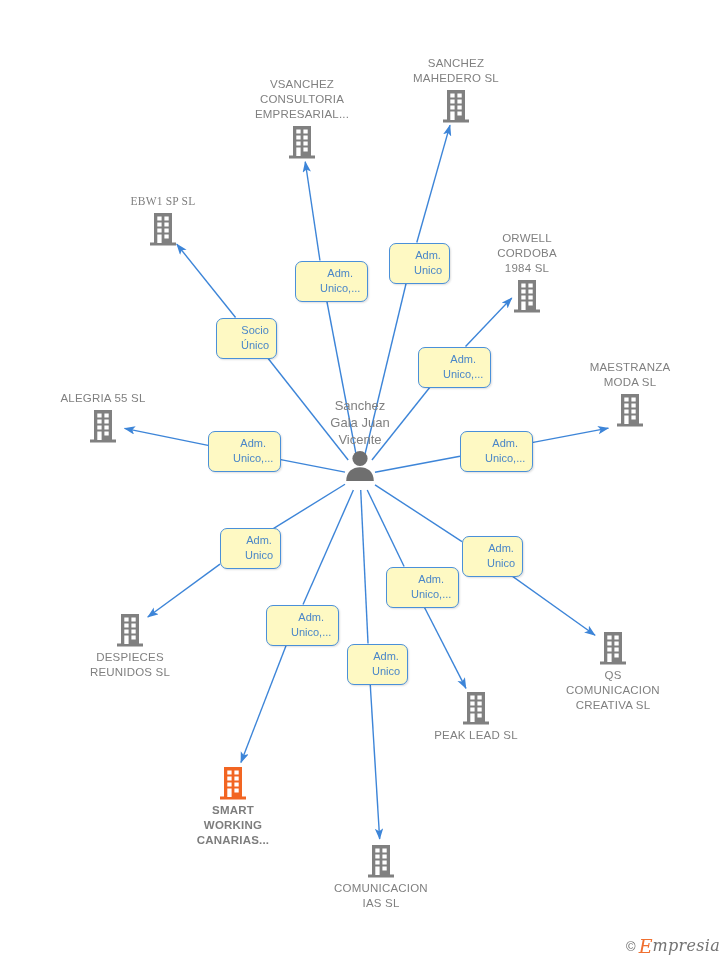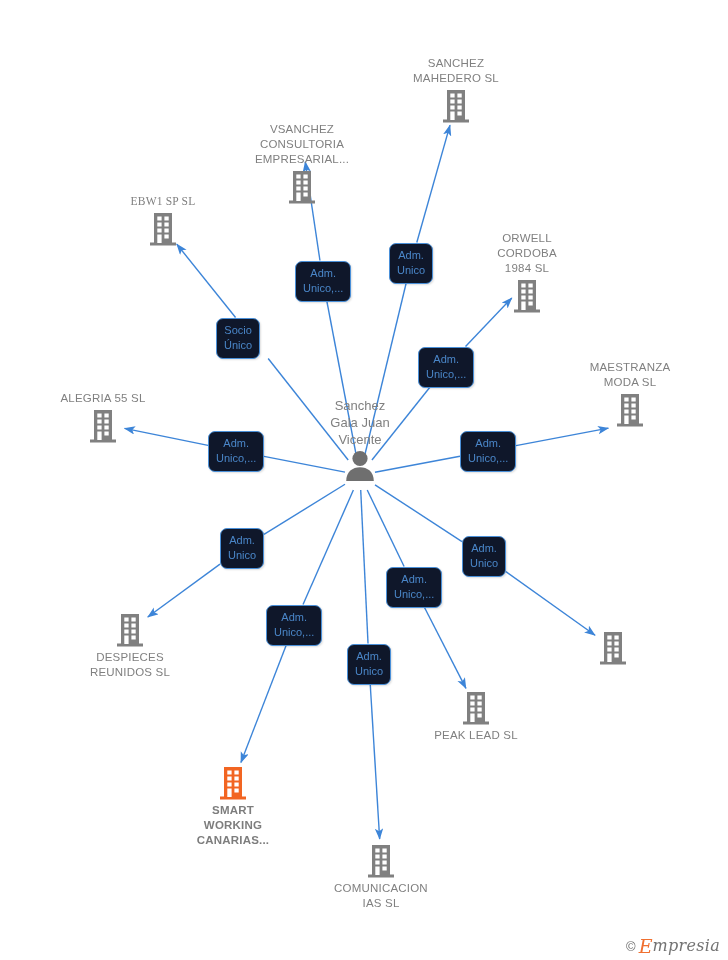--- a/index.html
+++ b/index.html
@@ -77,28 +77,28 @@
     text-align: center;
     white-space: pre-line;
     margin-bottom: 1px;
   }
   #person-node .person-icon { width: 34px; height: 32px; display:block; }
 
   
   .edge-label {
     position: absolute;
     z-index: 5;
-    background: #0f172a;
+    background: #fef9c3;
     border: 1.5px solid #4a90d9;
     border-radius: 7px;
     color: #4a86c8;
     font-size: 11px;
     line-height: 15px;
     text-align: center;
-    padding: 4px 7px 5px 7px;
+    padding: 4px 7px 5px 24px;
     white-space: pre-line;
     box-shadow: 1px 1px 2px rgba(0,0,0,0.13);
   }
 
   
   #watermark {
     position: absolute;
     right: 8px;
     bottom: 6px;
     display: flex;
@@ -158,21 +158,21 @@
         <line x1="367.23214285714283" y1="490" x2="404.11607142857144" y2="566.5" stroke="#3d85d8" stroke-width="1.4"></line>
         <line x1="424.504132231405" y1="607.5" x2="465.9676045425286" y2="688.4206475749348" stroke="#3d85d8" stroke-width="1.4" marker-end="url(#arrowhead)"></line>
         <line x1="353.4" y1="490" x2="303.02" y2="604.5" stroke="#3d85d8" stroke-width="1.4"></line>
         <line x1="286.0854430379747" y1="645.5" x2="240.92364644041317" y2="762.476456760897" stroke="#3d85d8" stroke-width="1.4" marker-end="url(#arrowhead)"></line>
         <line x1="360.7142857142857" y1="490" x2="368.0238095238095" y2="643.5" stroke="#3d85d8" stroke-width="1.4"></line>
         <line x1="370.24873096446703" y1="684.5" x2="379.6623777893419" y2="839.0407020416965" stroke="#3d85d8" stroke-width="1.4" marker-end="url(#arrowhead)"></line>
       </g>
   </svg>
 
   <div id="node-layer">
-      <div class="node label-above" style="left: 302px; top: 77px; margin-top: 45px;">
+      <div class="node label-above" style="left: 302px; top: 77px;">
         <svg viewBox="0 0 34 36" class="node-icon">
           <path d="M8 2 H26 V32 H8 Z" fill="#808080"></path>
           <rect x="4" y="31.5" width="26" height="3" fill="#808080"></rect>
           <rect x="11.3" y="5.5" width="4.3" height="4" fill="#ffffff"></rect>
           <rect x="18.4" y="5.5" width="4.3" height="4" fill="#ffffff"></rect>
           <rect x="11.3" y="11.5" width="4.3" height="4" fill="#ffffff"></rect>
           <rect x="18.4" y="11.5" width="4.3" height="4" fill="#ffffff"></rect>
           <rect x="11.3" y="17.5" width="4.3" height="4" fill="#ffffff"></rect>
           <rect x="18.4" y="17.5" width="4.3" height="4" fill="#ffffff"></rect>
           <rect x="18.4" y="23.5" width="4.3" height="4" fill="#ffffff"></rect>
@@ -283,20 +283,23 @@
           <rect x="4" y="31.5" width="26" height="3" fill="#808080"></rect>
           <rect x="11.3" y="5.5" width="4.3" height="4" fill="#ffffff"></rect>
           <rect x="18.4" y="5.5" width="4.3" height="4" fill="#ffffff"></rect>
           <rect x="11.3" y="11.5" width="4.3" height="4" fill="#ffffff"></rect>
           <rect x="18.4" y="11.5" width="4.3" height="4" fill="#ffffff"></rect>
           <rect x="11.3" y="17.5" width="4.3" height="4" fill="#ffffff"></rect>
           <rect x="18.4" y="17.5" width="4.3" height="4" fill="#ffffff"></rect>
           <rect x="18.4" y="23.5" width="4.3" height="4" fill="#ffffff"></rect>
           <rect x="11.3" y="23.5" width="4.3" height="8.5" fill="#ffffff"></rect>
         </svg>
+        <div class="node-label">QS
+COMUNICACION
+CREATIVA  SL</div>
       </div>
       <div class="node label-below" style="left: 476px; top: 690px;">
         <svg viewBox="0 0 34 36" class="node-icon">
           <path d="M8 2 H26 V32 H8 Z" fill="#808080"></path>
           <rect x="4" y="31.5" width="26" height="3" fill="#808080"></rect>
           <rect x="11.3" y="5.5" width="4.3" height="4" fill="#ffffff"></rect>
           <rect x="18.4" y="5.5" width="4.3" height="4" fill="#ffffff"></rect>
           <rect x="11.3" y="11.5" width="4.3" height="4" fill="#ffffff"></rect>
           <rect x="18.4" y="11.5" width="4.3" height="4" fill="#ffffff"></rect>
           <rect x="11.3" y="17.5" width="4.3" height="4" fill="#ffffff"></rect>

